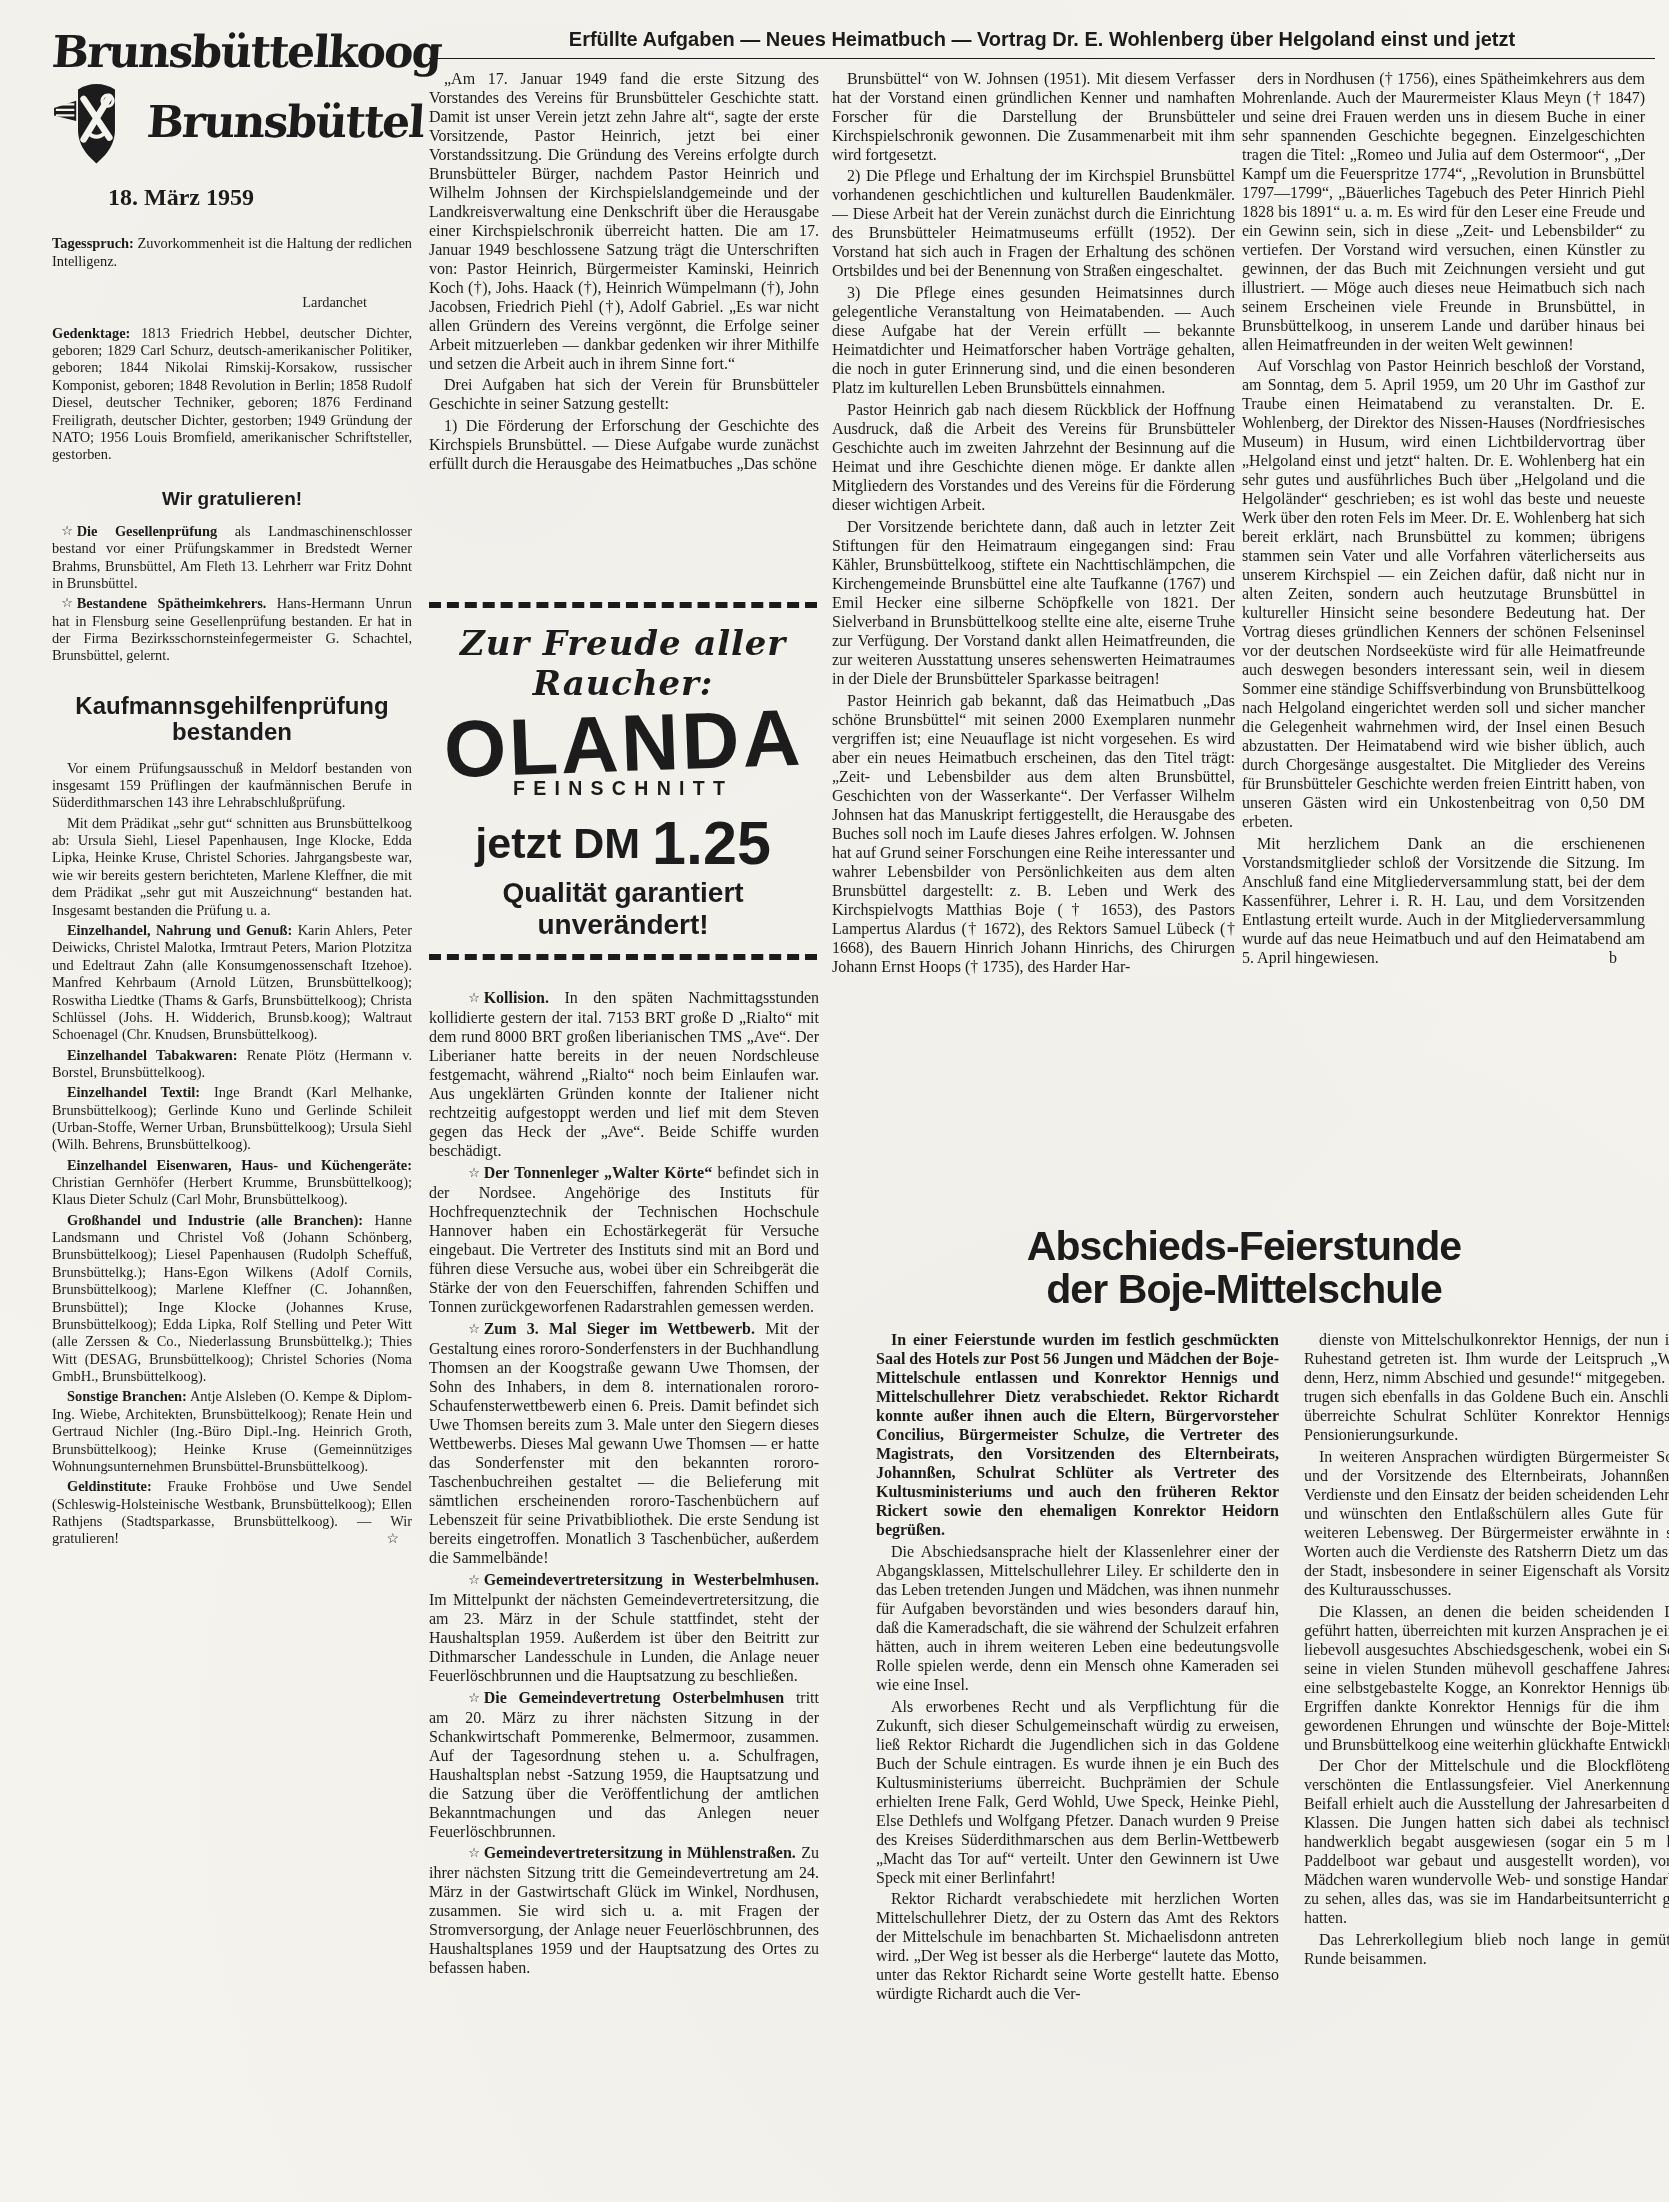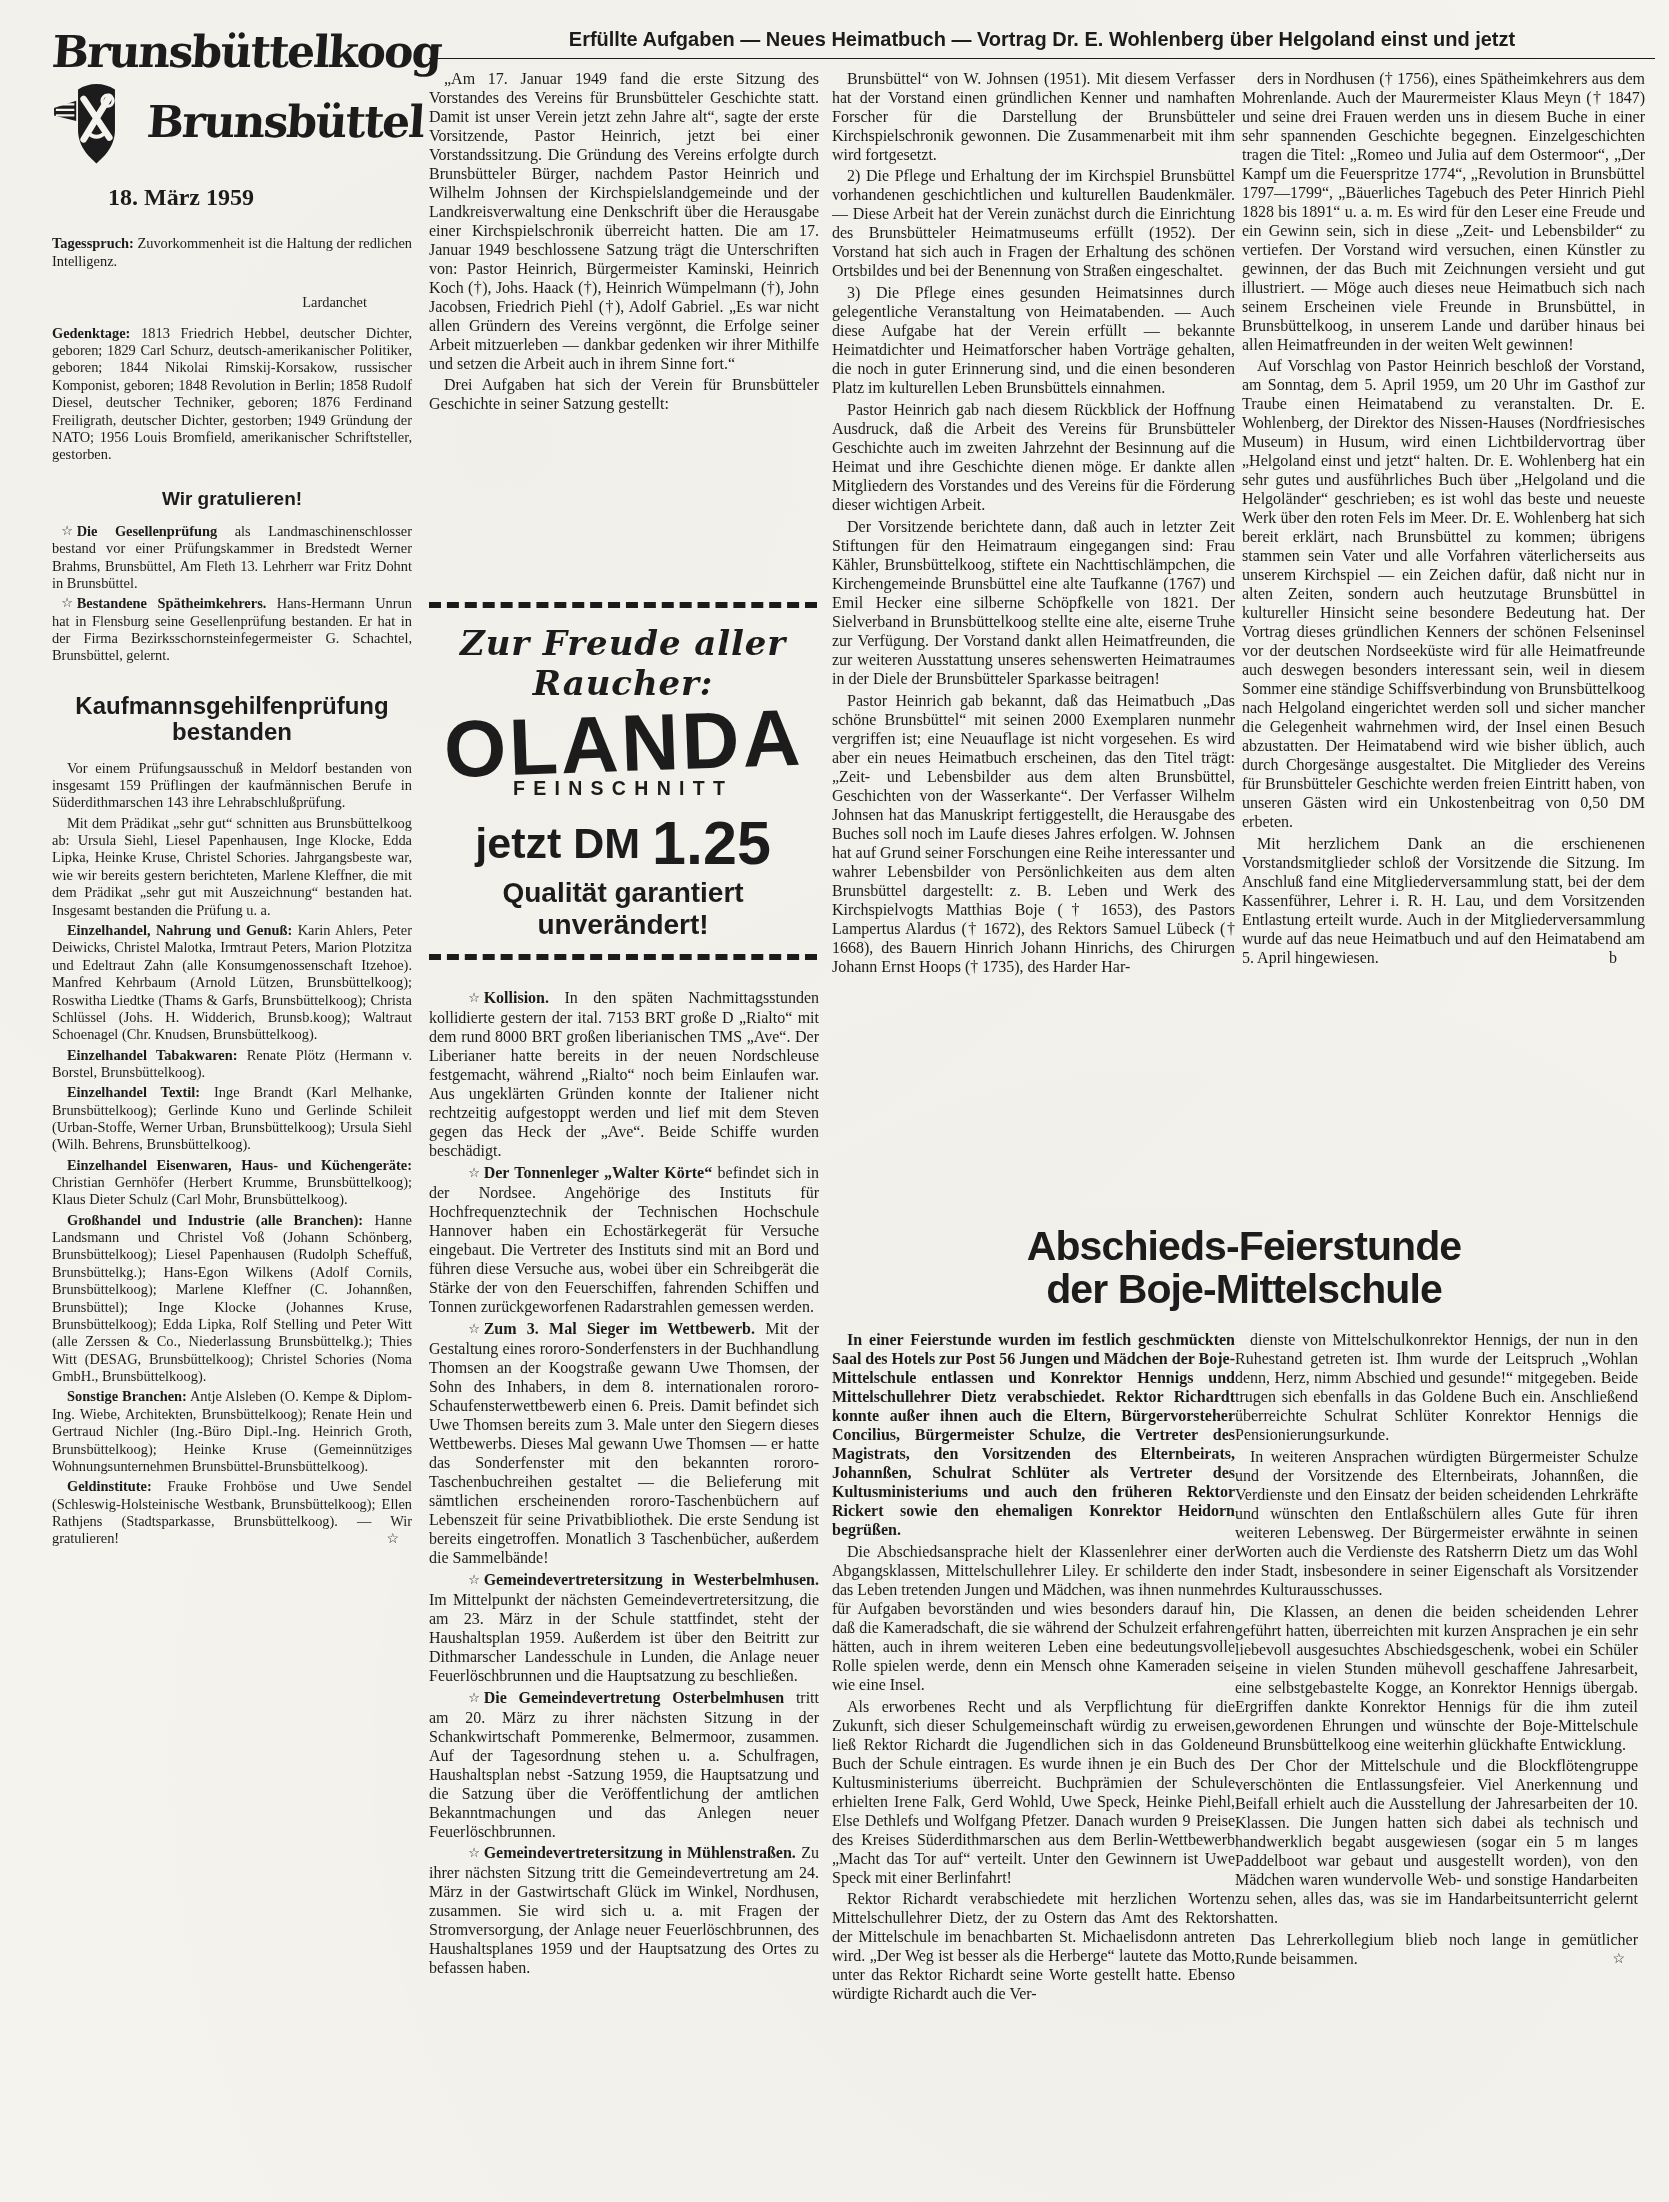--- a/index.html
+++ b/index.html
@@ -60,21 +60,21 @@
   }
   .ad-tagline { font-family:"DejaVu Serif", serif; font-style:italic; font-weight:bold; font-size:34px; letter-spacing:0.9px; }
   .ad-brand { font-family:"Liberation Sans", sans-serif; font-weight:bold; font-size:80px; line-height:0.95; letter-spacing:2.8px; transform:rotate(-2deg); margin-top:3.7px; }
   .ad-fein { font-family:"Liberation Sans", sans-serif; font-weight:bold; font-size:19.5px; letter-spacing:8.3px; margin-top:-5.6px; }
   .ad-priceline { font-family:Liberation Sans, sans-serif; font-weight:bold; font-size:43px; line-height:1; margin-top:13px; }
   .ad-price { font-size:61px; vertical-align:-5.6px; }
   .ad-quality { font-family:"Liberation Sans", sans-serif; font-weight:bold; font-size:28px; margin-top:3.7px; }
 
   
   .absch-h { font-size:41px; line-height:1.06; margin:28px 0 18.6px; letter-spacing:-0.9px; }
-  .absch-cols { display:flex; gap:0; }
+  .absch-cols { display:flex; gap:25px;margin-left:44px; }
   .bold-lead { font-weight:bold; }
   .sig { float:right; padding-right:28px; }
   .endstar { float:right; padding-right:13px; font-size:14px; }
 </style>
 </head>
 <body>
 
 <div class="page">
 
   <div class="left-col">
@@ -129,20 +129,21 @@
 
   <div class="main">
     <div class="h-sans subhead">Erfüllte Aufgaben — Neues Heimatbuch — Vortrag Dr. E. Wohlenberg über Helgoland einst und jetzt</div>
 
     <div class="cols">
 
       <div class="colA">
         <div class="part1">
           <p class="body">„Am 17. Januar 1949 fand die erste Sitzung des Vorstandes des Vereins für Brunsbütteler Geschichte statt. Damit ist unser Verein jetzt zehn Jahre alt“, sagte der erste Vorsitzende, Pastor Heinrich, jetzt bei einer Vorstandssitzung. Die Gründung des Vereins erfolgte durch Brunsbütteler Bürger, nachdem Pastor Heinrich und Wilhelm Johnsen der Kirchspielslandgemeinde und der Landkreisverwaltung eine Denkschrift über die Herausgabe einer Kirchspielschronik überreicht hatten. Die am 17. Januar 1949 beschlossene Satzung trägt die Unterschriften von: Pastor Heinrich, Bürgermeister Kaminski, Heinrich Koch (†), Johs. Haack (†), Heinrich Wümpelmann (†), John Jacobsen, Friedrich Piehl (†), Adolf Gabriel. „Es war nicht allen Gründern des Vereins vergönnt, die Erfolge seiner Arbeit mitzuerleben — dankbar gedenken wir ihrer Mithilfe und setzen die Arbeit auch in ihrem Sinne fort.“</p>
           <p class="body">Drei Aufgaben hat sich der Verein für Brunsbütteler Geschichte in seiner Satzung gestellt:</p>
+          <p class="body">1) Die Förderung der Erforschung der Geschichte des Kirchspiels Brunsbüttel. — Diese Aufgabe wurde zunächst erfüllt durch die Herausgabe des Heimatbuches „Das schöne</p>
         </div>
 
         <div class="ad">
           <div class="ad-tagline">Zur Freude aller Raucher:</div>
           <div class="ad-brand">OLANDA</div>
           <div class="ad-fein">FEINSCHNITT</div>
           <div class="ad-priceline">
             <span>jetzt DM</span>
             <span class="ad-price">1.25</span>
           </div>

